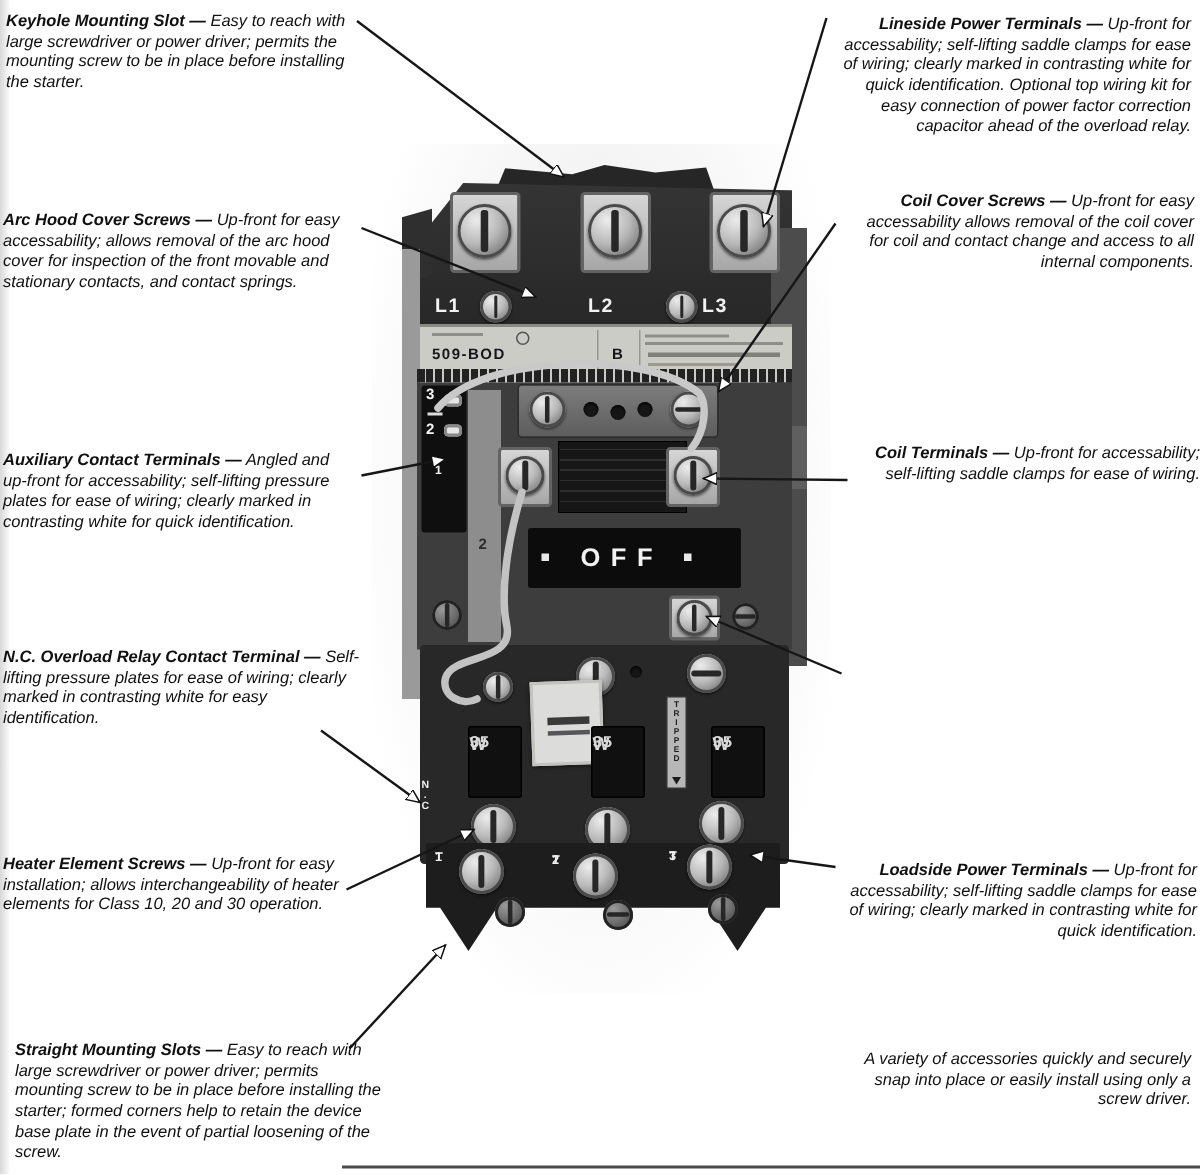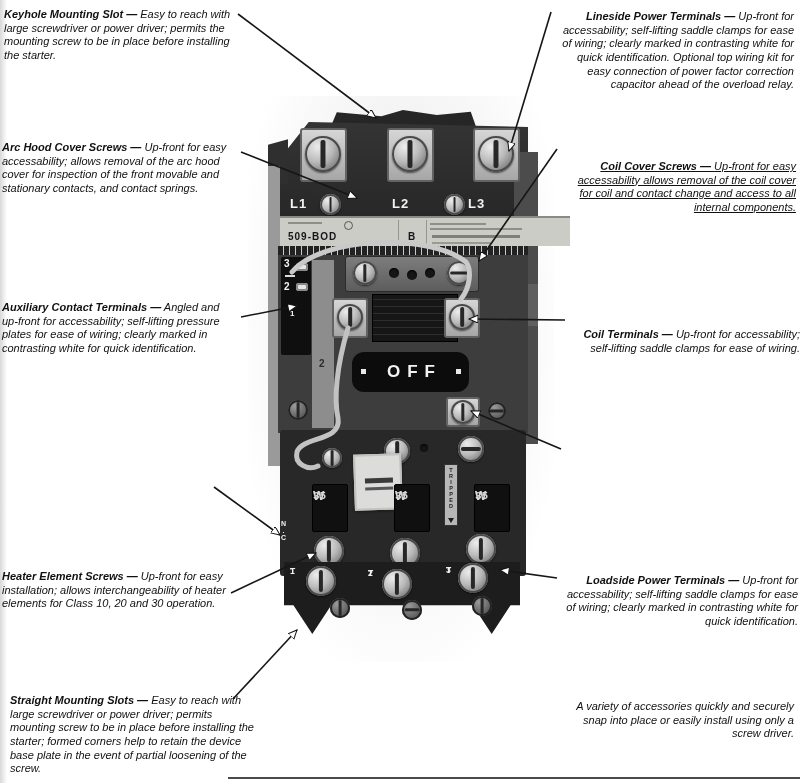--- a/index.html
+++ b/index.html
@@ -63,21 +63,21 @@
     <div class="screw" style="left:124px;top:28px;width:36px;height:36px;"></div>
     <div class="lug" style="left:205px;top:20px;width:47px;height:54px;"></div>
     <div class="screw" style="left:210px;top:28px;width:36px;height:36px;"></div>
 
     <div class="wlabel" style="left:22px;top:88px;font-size:13px;letter-spacing:1px;">L1</div>
     <div class="screw" style="left:52px;top:86px;width:21px;height:21px;"></div>
     <div class="wlabel" style="left:124px;top:88px;font-size:13px;letter-spacing:1px;">L2</div>
     <div class="screw" style="left:176px;top:86px;width:21px;height:21px;"></div>
     <div class="wlabel" style="left:200px;top:88px;font-size:13px;letter-spacing:1px;">L3</div>
 
-    <div style="left:12px;top:108px;width:290px;height:30px;background:#ccccc6;border-top:2px solid #8a8a84;">
+    <div style="left:12px;top:108px;width:248px;height:30px;background:#ccccc6;border-top:2px solid #8a8a84;">
       <div style="left:64px;top:3px;width:9px;height:9px;border:1px solid #555;border-radius:50%;"></div>
       <div style="left:8px;top:4px;width:34px;height:2px;background:#8f8f89;"></div>
       <div style="left:150px;top:5px;width:56px;height:2px;background:#8f8f89;"></div>
       <div style="left:150px;top:10px;width:92px;height:2px;background:#8f8f89;"></div>
       <div style="left:8px;top:13px;font-weight:bold;font-size:10px;letter-spacing:1px;color:#15151a;">509-BOD</div>
       <div style="left:118px;top:2px;width:1px;height:26px;background:#97978f;"></div>
       <div style="left:128px;top:13px;font-weight:bold;font-size:10px;color:#15151a;">B</div>
       <div style="left:146px;top:2px;width:1px;height:26px;background:#97978f;"></div>
       <div style="left:152px;top:17px;width:88px;height:3px;background:#80807a;"></div>
       <div style="left:152px;top:24px;width:60px;height:2px;background:#9a9a92;"></div>
@@ -106,21 +106,21 @@
     <div class="hole" style="left:139px;top:162px;width:10px;height:10px;"></div>
     <div class="hole" style="left:157px;top:160px;width:10px;height:10px;"></div>
 
     <div style="left:104px;top:186px;width:86px;height:48px;
                 background:repeating-linear-gradient(0deg,#161616 0 6px,#2d2d2d 6px 7px);border:1px solid #000;"></div>
     <div class="lug" style="left:64px;top:190px;width:36px;height:40px;"></div>
     <div class="screw" style="left:69px;top:196px;width:26px;height:26px;"></div>
     <div class="lug" style="left:176px;top:190px;width:36px;height:40px;"></div>
     <div class="screw" style="left:181px;top:196px;width:26px;height:26px;"></div>
 
-    <div style="left:84px;top:244px;width:117px;height:40px;background:#0c0c0c;border-radius:12px;">
+    <div style="left:84px;top:244px;width:142px;height:40px;background:#0c0c0c;border-radius:2px;">
       <div style="left:9px;top:17px;width:5px;height:5px;background:#e9e9e9;"></div>
       <div class="wlabel" style="left:0;top:10px;width:118px;text-align:center;font-size:17px;letter-spacing:7px;padding-left:7px;">OFF</div>
       <div style="left:104px;top:17px;width:5px;height:5px;background:#e9e9e9;"></div>
     </div>
 
     <div class="screw dark" style="left:20px;top:292px;width:20px;height:20px;"></div>
     <div class="lug" style="left:178px;top:289px;width:34px;height:30px;"></div>
     <div class="screw" style="left:183px;top:292px;width:24px;height:24px;"></div>
     <div class="screw dark h" style="left:220px;top:294px;width:18px;height:18px;"></div>
 
@@ -206,38 +206,42 @@
     <span class="b">Easy to reach with large screwdriver or power driver; permits the mounting screw to be in place before installing the starter.</span>
   </div>
   <div class="callout lcol" style="left:2px;top:301px;width:234px;">
     <span class="t">Auxiliary Contact Terminals —</span>
     <span class="b">Angled and up-front for accessability; self-lifting pressure plates for ease of wiring; clearly marked in contrasting white for quick identification.</span>
   </div>
   <div class="callout lcol" style="left:2px;top:141px;width:234px;">
     <span class="t">Arc Hood Cover Screws —</span>
     <span class="b">Up-front for easy accessability; allows removal of the arc hood cover for inspection of the front movable and stationary contacts, and contact springs.</span>
   </div>
+  <div class="callout lcol" style="left:2px;top:432px;width:238px;">
+    <span class="t">N.C. Overload Relay Contact Terminal —</span>
+    <span class="b">Self-lifting pressure plates for ease of wiring; clearly marked in contrasting white for easy identification.</span>
+  </div>
   <div class="callout lcol" style="left:2px;top:570px;width:234px;">
     <span class="t">Heater Element Screws —</span>
     <span class="b">Up-front for easy installation; allows interchangeability of heater elements for Class 10, 20 and 30 operation.</span>
   </div>
   <div class="callout lcol" style="left:10px;top:694px;width:246px;">
     <span class="t">Straight Mounting Slots —</span>
     <span class="b">Easy to reach with large screwdriver or power driver; permits mounting screw to be in place before installing the starter; formed corners help to retain the device base plate in the event of partial loosening of the screw.</span>
   </div>
 
   <div class="callout rcol" style="left:558px;top:10px;width:236px;">
     <span class="t">Lineside Power Terminals —</span>
     <span class="b">Up-front for accessability; self-lifting saddle clamps for ease of wiring; clearly marked in contrasting white for quick identification. Optional top wiring kit for easy connection of power factor correction capacitor ahead of the overload relay.</span>
   </div>
-  <div class="callout rcol" style="left:562px;top:160px;width:234px;text-decoration:underline;">
+  <div class="callout rcol" style="left:562px;top:128px;width:234px;">
     <span class="t">Coil Cover Screws —</span>
     <span class="b">Up-front for easy accessability allows removal of the coil cover for coil and contact change and access to all internal components.</span>
   </div>
-  <div class="callout rcol" style="left:568px;top:328px;width:232px;font-style:italic;">
+  <div class="callout rcol" style="left:568px;top:296px;width:232px;font-style:italic;">
     <span class="t">Coil Terminals —</span>
     <span class="b">Up-front for accessability; self-lifting saddle clamps for ease of wiring.</span>
   </div>
   <div class="callout rcol" style="left:562px;top:700px;width:232px;">
     <span class="b">A variety of accessories quickly and securely snap into place or easily install using only a screw driver.</span>
   </div>
   <div class="callout rcol" style="left:562px;top:574px;width:236px;">
     <span class="t">Loadside Power Terminals —</span>
     <span class="b">Up-front for accessability; self-lifting saddle clamps for ease of wiring; clearly marked in contrasting white for quick identification.</span>
   </div>

